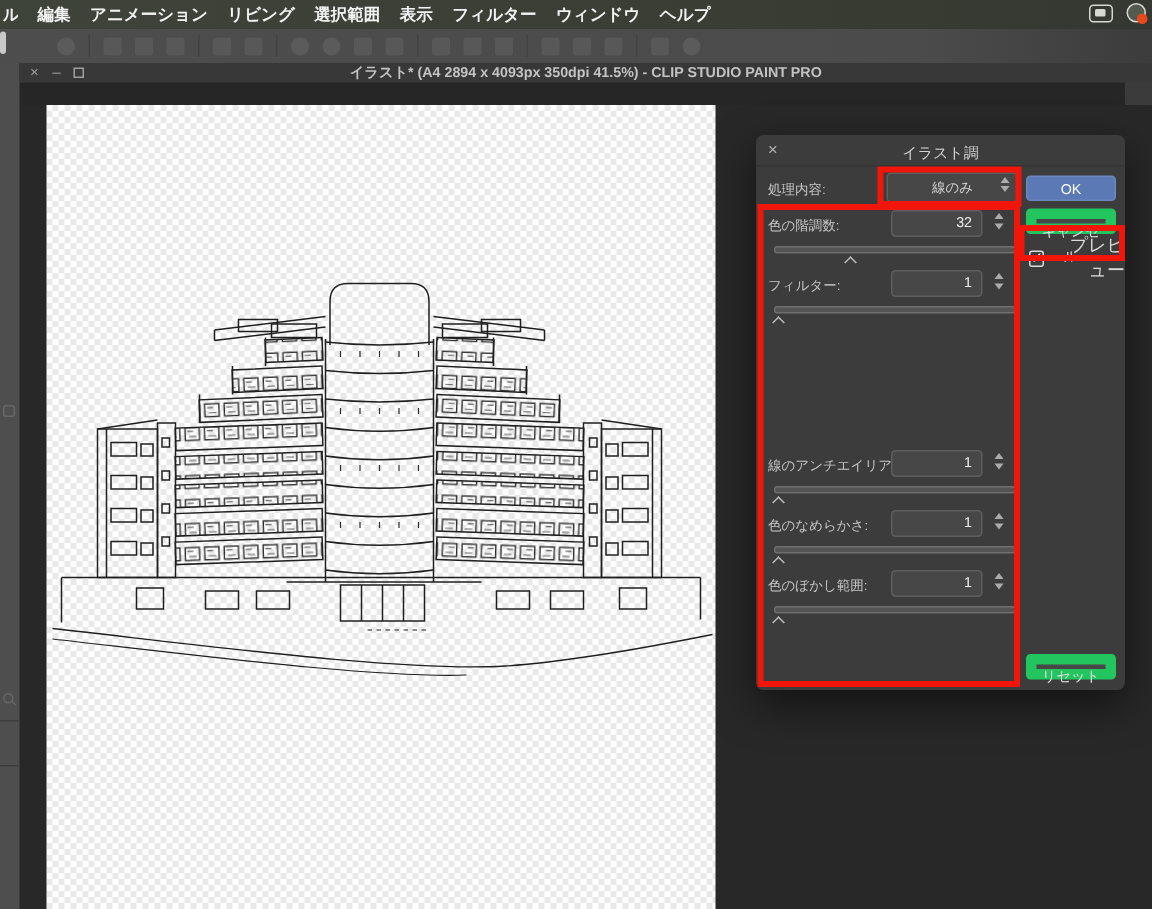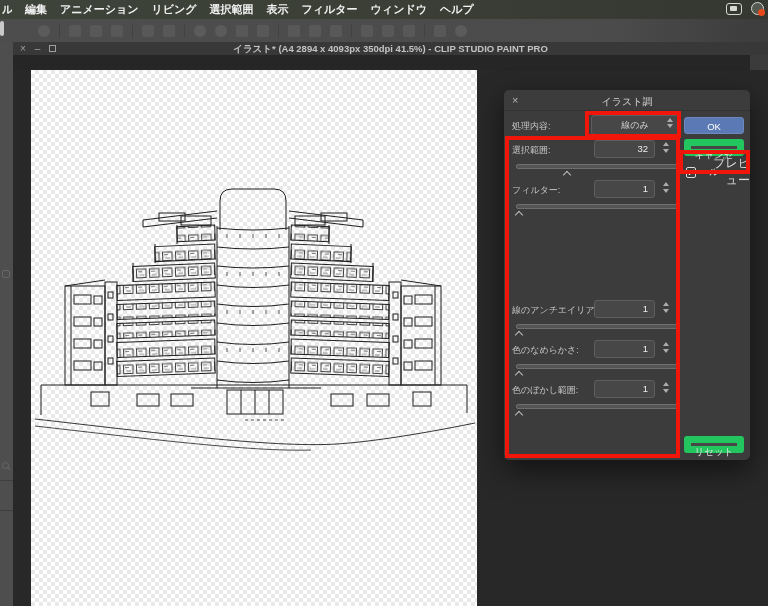--- a/index.html
+++ b/index.html
@@ -392,21 +392,21 @@
 
     <div class="btn ok" style="top:27px">OK</div>
     <div class="btn" style="top:49px">キャンセル</div>
     <div class="chkwrap">
       <span class="chk">✓</span>
       <span class="chklabel">プレビュー</span>
     </div>
     <div class="btn" style="top:346px">リセット</div>
 
     <div class="prow" style="top:50px">
-      <span class="plabel">選択範囲:</span>
+      <span class="plabel">色の階調数:</span>
       <span class="pfield">32</span>
       <span class="pstep">
           <span class="tri-up"></span>
           <span class="tri-dn"></span>
         </span>
       <div class="ptrack">
           <span class="pcaret" style="left: calc(32% - 4px);"></span>
         </div>
     </div>
     <div class="prow" style="top:90px">

